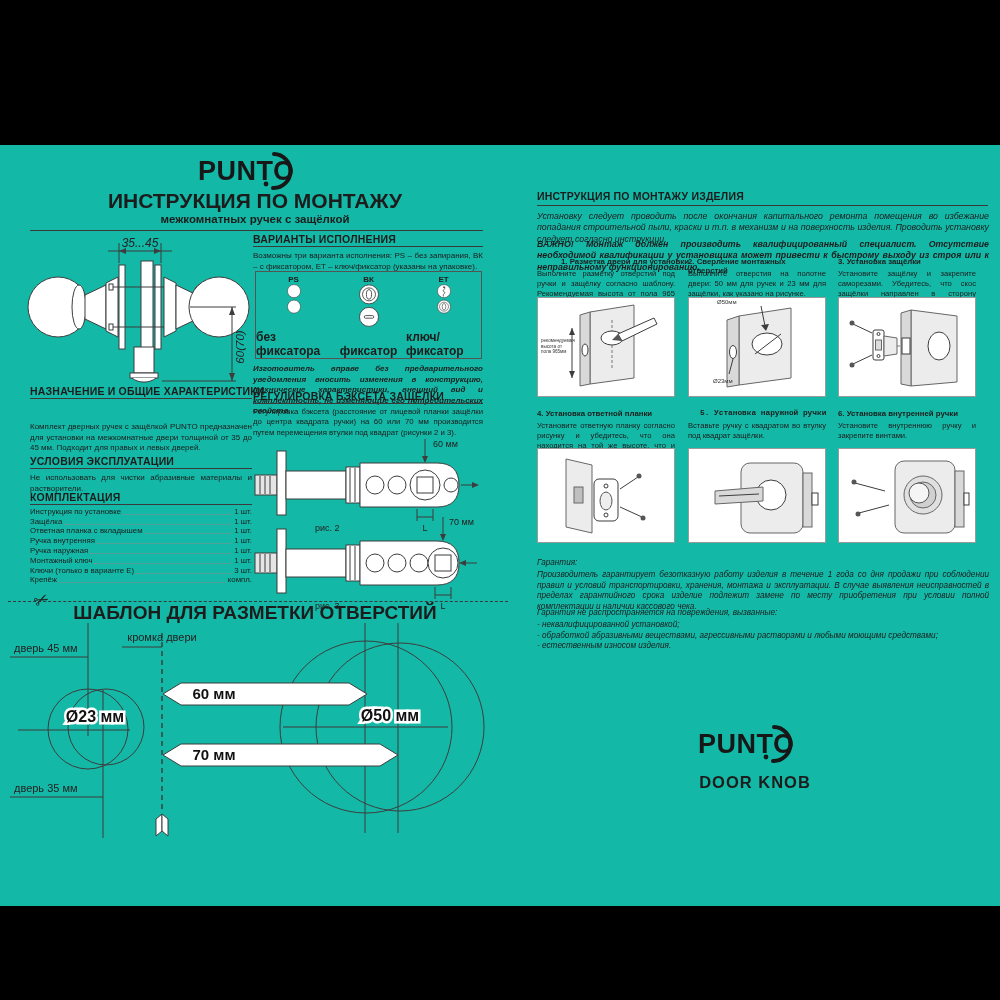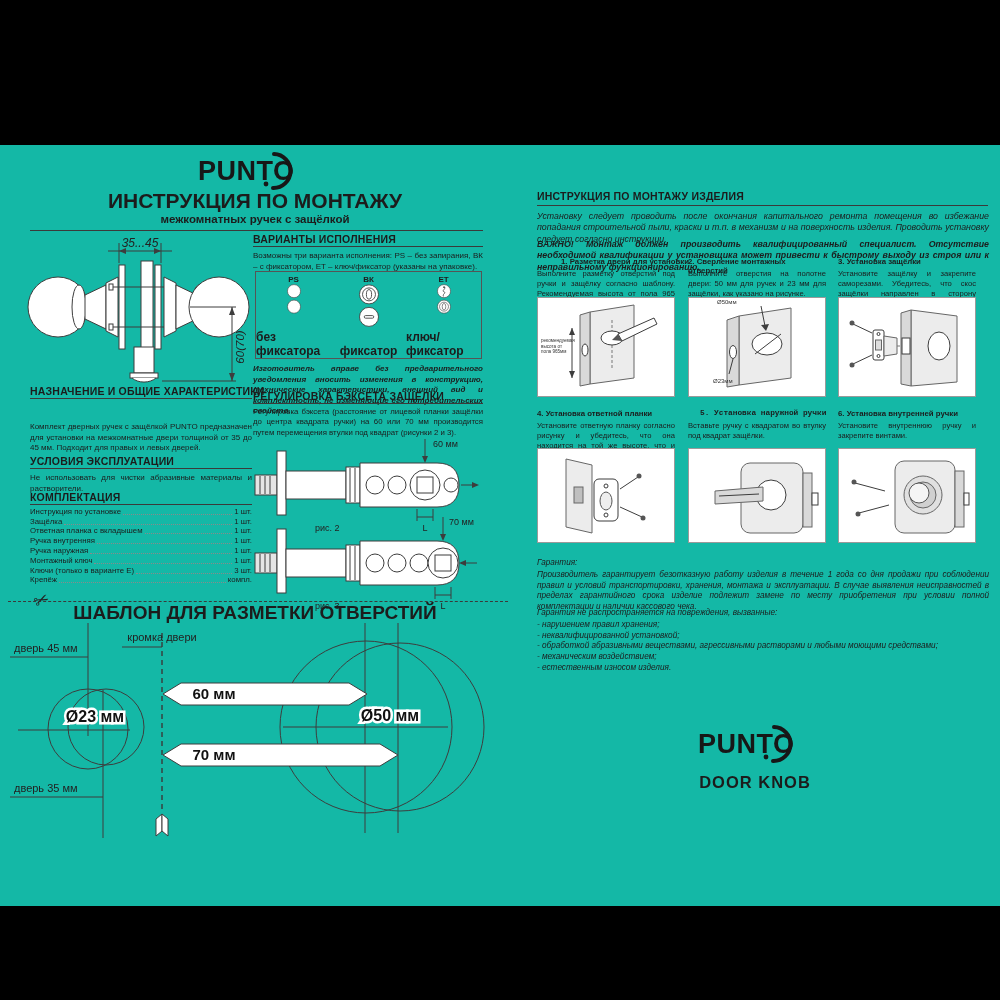--- a/index.html
+++ b/index.html
@@ -378,24 +378,22 @@
         <circle cx="15" cy="33" r="2.5" fill="#555"></circle>
       <line class="ln" x1="20" y1="64" x2="50" y2="56" stroke-width="1.5"></line>
         <circle cx="19" cy="65" r="2.5" fill="#555"></circle>
     </svg>
   </div>
 
   <div class="abs warl bd" style="left:537px; top:413px; font-weight:normal;">Гарантия:</div>
   <div class="abs warl" style="left:537px; top:425px;">Производитель гарантирует безотказную работу изделия в течение 1 года со дня продажи при соблюдении правил и условий транспортировки, хранения, монтажа и эксплуатации. В случае выявления неисправностей в пределах гарантийного срока изделие подлежит замене по месту приобретения при условии полной комплектации и наличии кассового чека.</div>
   <div class="abs warl" style="left:537px; top:463px;">Гарантия не распространяется на повреждения, вызванные:</div>
   <div class="abs" style="left:537px; top:475px;">
-    <div class="warl">- нарушением правил хранения;</div>
     <div class="warl">- неквалифицированной установкой;</div>
     <div class="warl">- обработкой абразивными веществами, агрессивными растворами и любыми моющими средствами;</div>
-    <div class="warl">- механическим воздействием;</div>
     <div class="warl">- естественным износом изделия.</div>
   </div>
 
   <div class="abs ctr" style="left:675px; top:578px; width:160px;">
     <svg width="118" height="46" viewBox="0 0 118 46">
       <text x="2" y="30" font-size="27" font-weight="bold" letter-spacing="0.5" fill="#171717">PUNTO</text>
       <circle cx="70" cy="34" r="2.4" fill="#171717"></circle>
       <path d="M78,4 A17,17 0 1 1 77,38" fill="none" stroke="#171717" stroke-width="4" stroke-linecap="round"></path>
     </svg>
     <div class="bd" style="font-size:16.5px; letter-spacing:1px; margin-top:0;">DOOR KNOB</div>

